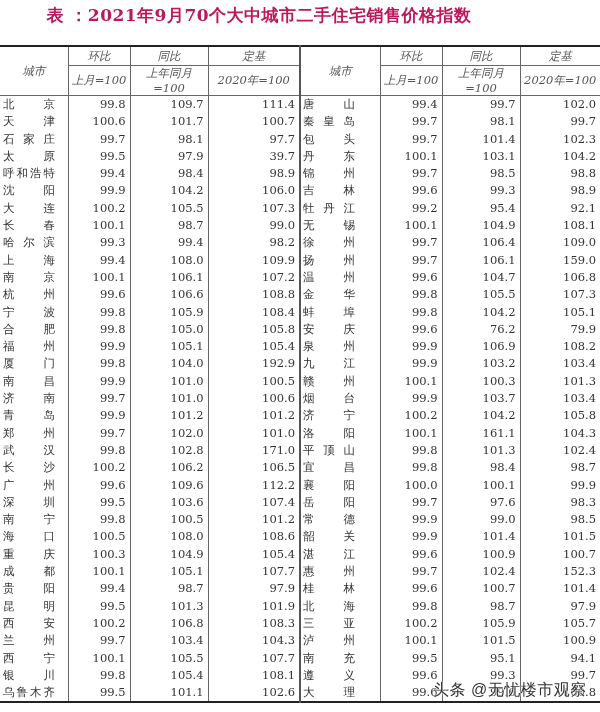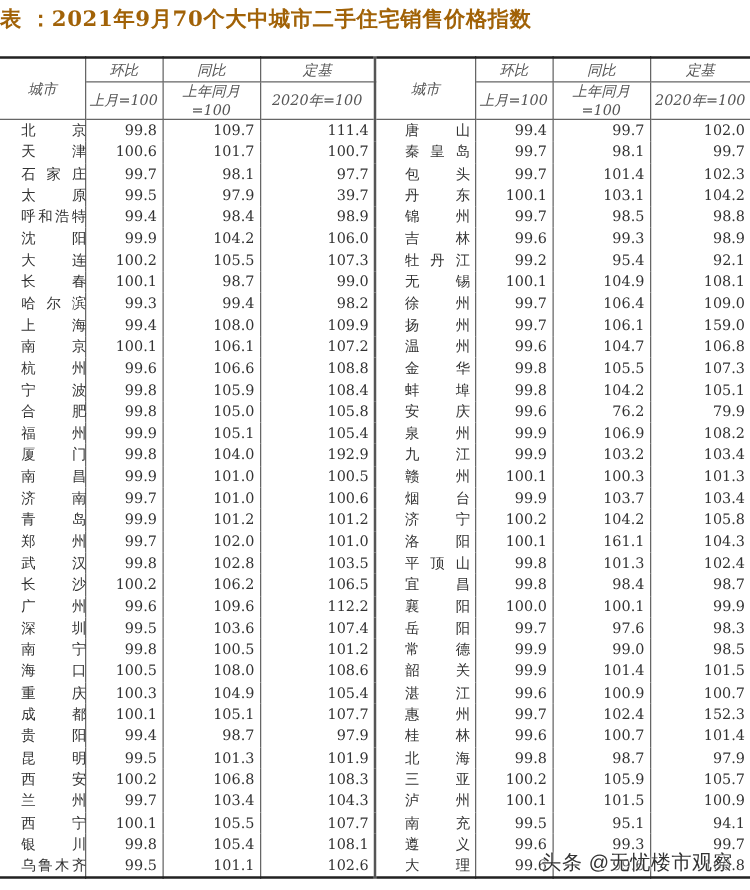--- a/index.html
+++ b/index.html
@@ -1,26 +1,26 @@
 <!DOCTYPE html>
 <html><head>
 <meta charset="utf-8">
 <style>
   html, body { margin:0; padding:0; background:#fff; }
   body { width:600px; height:712px; overflow:hidden; position:relative; font-family:"DejaVu Serif","Liberation Serif",serif; color:#333; }
-  .title { position:absolute; top:4px; left:0; width:518px; font-size:17px; font-weight:bold; color:#a16207; letter-spacing:0.5px; }
+  .title { position:absolute; top:4px; left:0; width:518px; text-align:center; font-size:17px; font-weight:bold; color:#be185d; letter-spacing:0.5px; }
   table { position:absolute; top:45px; left:0; width:600px; border-collapse:collapse; table-layout:fixed; font-size:11.5px; }
   table { border-top:2px solid #222; border-bottom:2px solid #222; }
   th { font-weight:normal; color:#555; border:1px solid #666; height:18px; padding:0; font-size:11.5px;font-style:italic; }
   th.city { border-left:none; }
   th.last { border-right:none; }
   td { height:17.3px; padding:0 4px; line-height:17.3px; white-space:nowrap; color:#333; }
   td.num { text-align:right; border-left:1px solid #666; }
-  td.cityL { text-align:left; padding-left:17px; letter-spacing:0; }
-  td.cityR { text-align:left; padding-left:23px; border-left:2px solid #555;margin-left:30px; }
+  td.cityL { text-align:left; padding-left:3px; letter-spacing:0; }
+  td.cityR { text-align:left; padding-left:2px; border-left:2px solid #555;margin-left:30px; }
   tr.first td { border-top:1px solid #333; }
   .city-name { display:inline-block; width:52px; text-align-last:justify; text-align:justify; }
   .watermark { position:absolute; left:433px; top:680px; font-family:Liberation Sans, sans-serif; font-size:16px; color:#333; text-shadow:0 0 2px #fff, 0 0 2px #fff; letter-spacing:0.5px;text-align:center; }
 </style>
 </head>
 <body>
 
 <div class="title">表 ：2021年9月70个大中城市二手住宅销售价格指数</div>
 
 <table>
@@ -252,21 +252,21 @@
         <td class="num">101.0</td>
         <td class="cityR"><span class="city-name">洛阳</span></td>
         <td class="num">100.1</td>
         <td class="num">161.1</td>
         <td class="num">104.3</td>
       </tr>
       <tr>
         <td class="cityL"><span class="city-name">武汉</span></td>
         <td class="num">99.8</td>
         <td class="num">102.8</td>
-        <td class="num">103.5</td>
+        <td class="num">171.0</td>
         <td class="cityR"><span class="city-name">平顶山</span></td>
         <td class="num">99.8</td>
         <td class="num">101.3</td>
         <td class="num">102.4</td>
       </tr>
       <tr>
         <td class="cityL"><span class="city-name">长沙</span></td>
         <td class="num">100.2</td>
         <td class="num">106.2</td>
         <td class="num">106.5</td>

